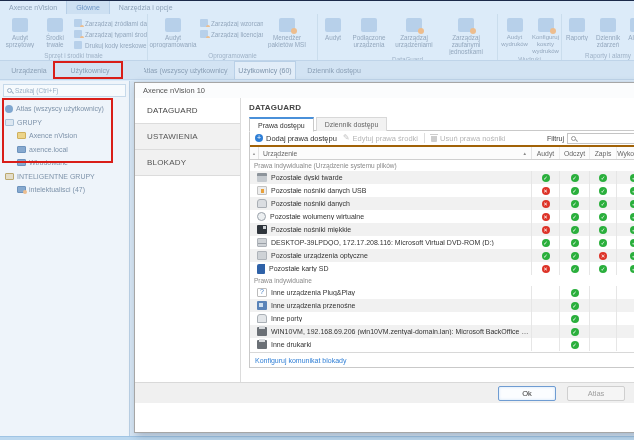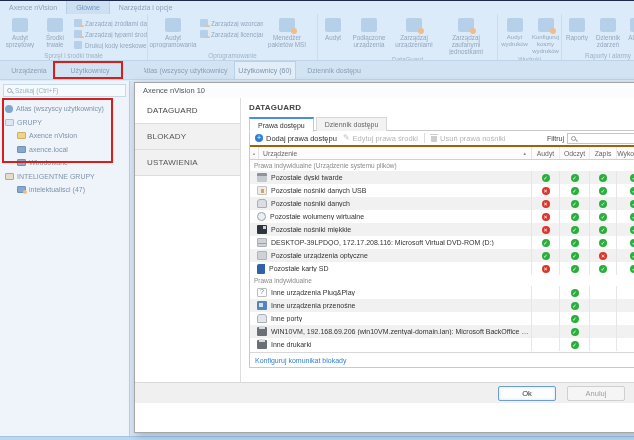--- a/index.html
+++ b/index.html
@@ -304,22 +304,22 @@
   </div>
 
   <div class="dialog">
     <div class="dlg-titlebar">
       <span class="dlg-title">Axence nVision 10</span>
       <span class="restore-icon"></span>
     </div>
     <div class="dlg-body">
       <div class="dlg-menu">
         <div class="mitem active">DATAGUARD</div>
+        <div class="mitem">USTAWIENIA</div>
         <div class="mitem">BLOKADY</div>
-        <div class="mitem">USTAWIENIA</div>
       </div>
       <div class="dlg-content">
         <div class="section-title">DATAGUARD</div>
         <div class="ctabs">
           <div class="ctab active">Prawa dostępu</div>
           <div class="ctab">Dziennik dostępu</div>
         </div>
         <div class="panel">
           <div class="ptoolbar">
             <div class="tbtn enabled">
@@ -571,21 +571,21 @@
             </div>
           </div>
           <div class="plink-row">
             <span class="plink">Konfiguruj komunikat blokady</span>
           </div>
         </div>
       </div>
     </div>
     <div class="dlg-footer">
       <button class="btn ok">Ok</button>
-      <button class="btn cancel">Anuluj</button>
+      <button class="btn cancel">Atlas</button>
     </div>
   </div>
 
   <div class="annotation anno-tab" style="border-color: rgb(217, 30, 24);"></div>
   <div class="annotation anno-tree" style="border-color: rgb(217, 30, 24);"></div>
 
   <div class="frame-bottom"></div>
 </div>
 
 </body></html>

